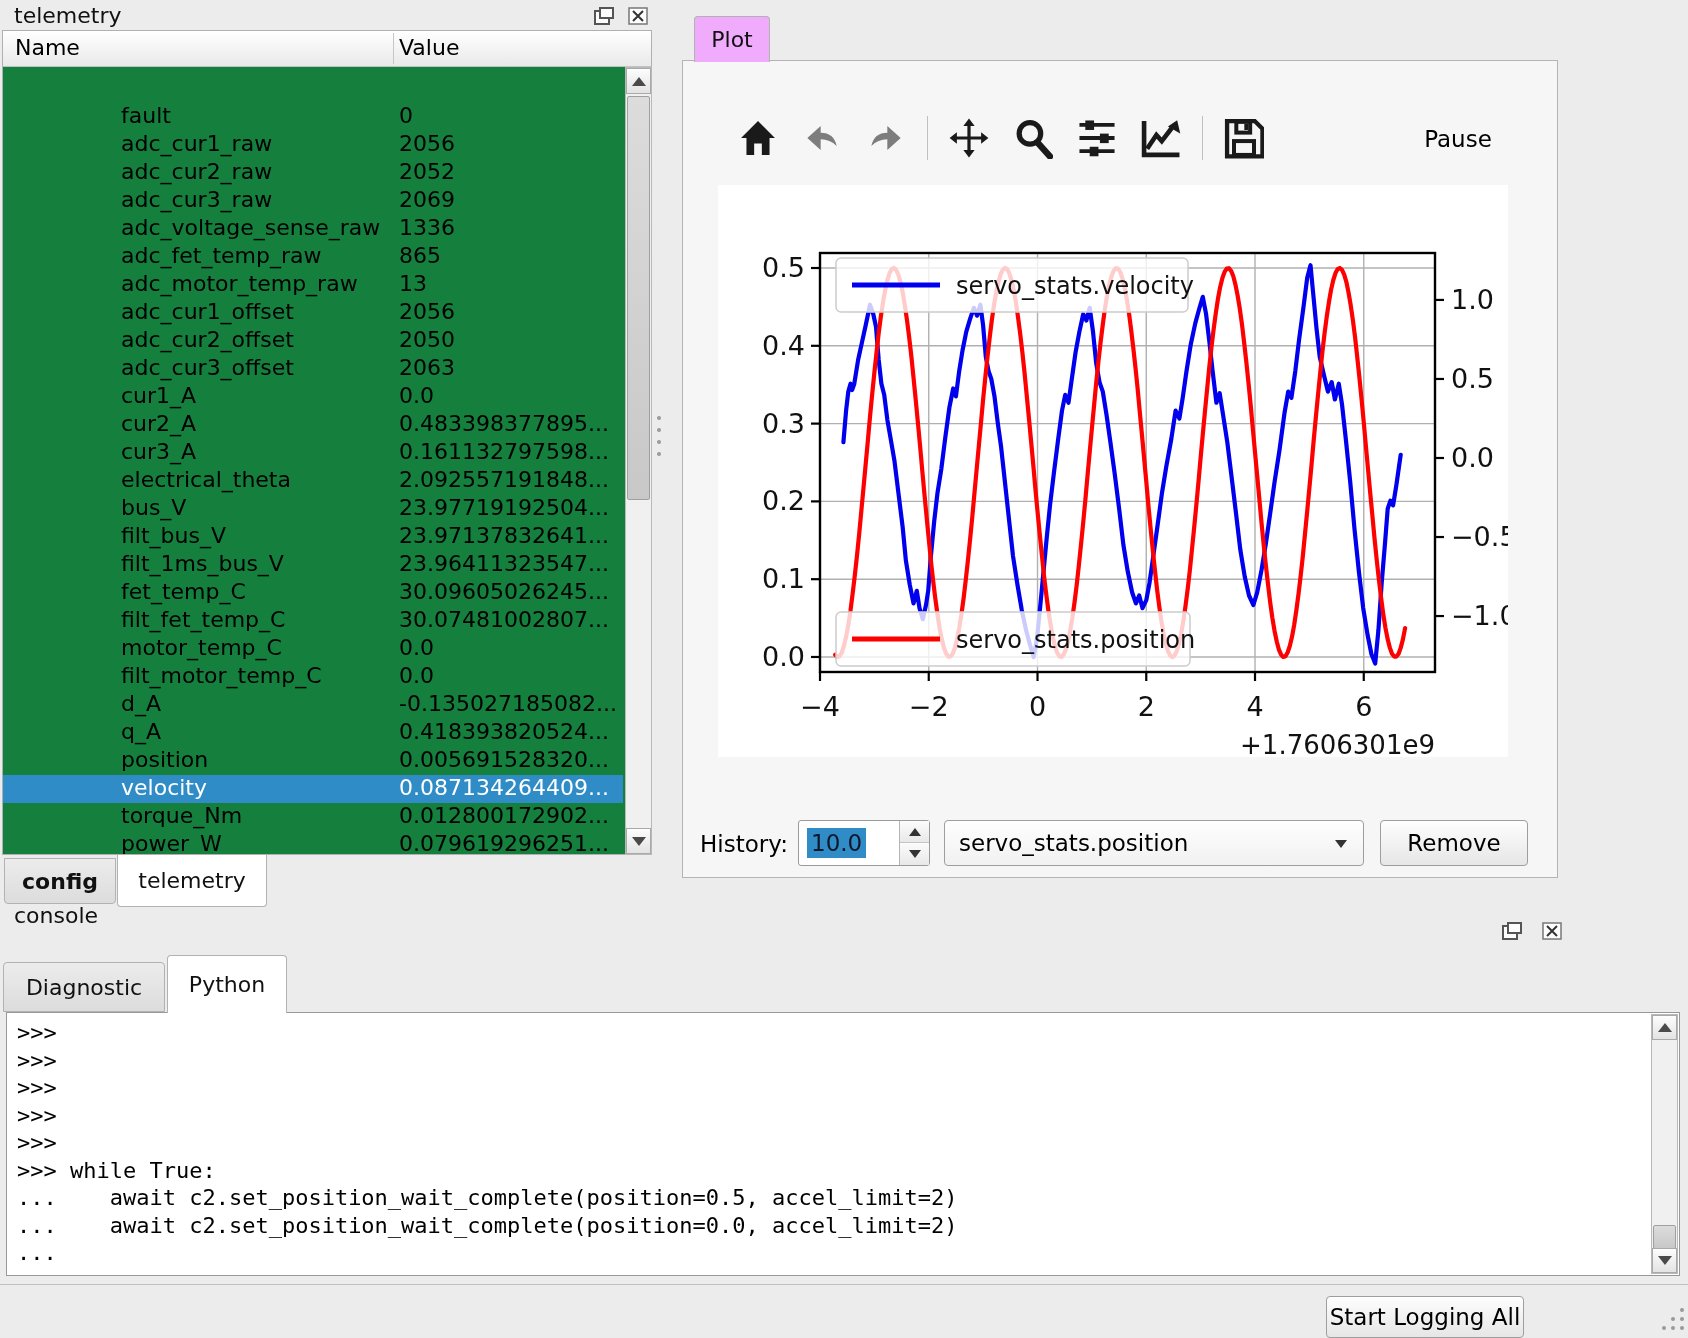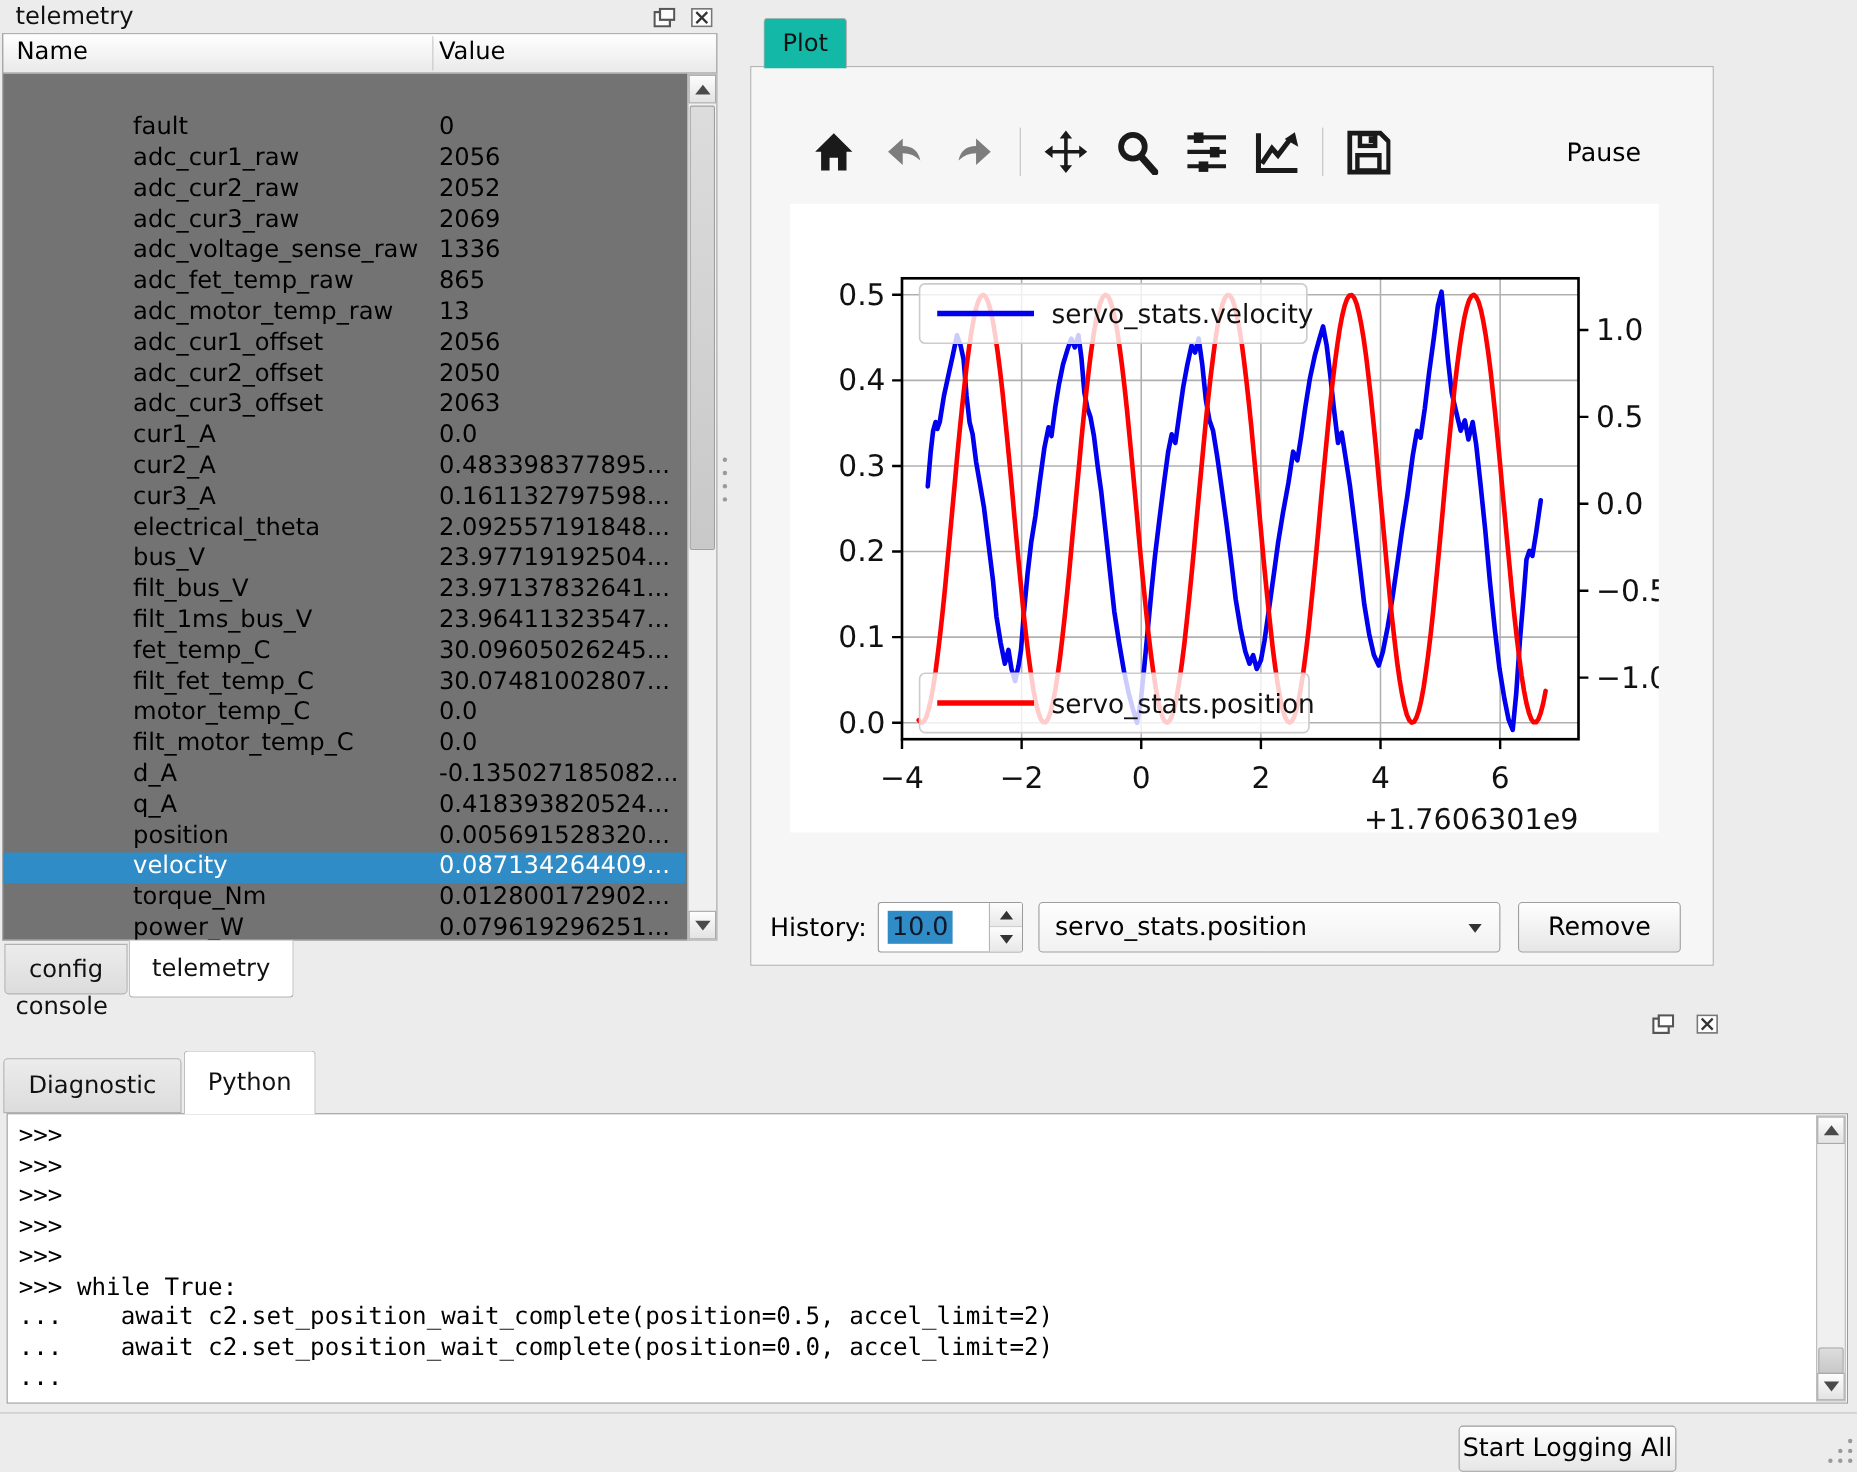--- a/index.html
+++ b/index.html
@@ -11,21 +11,21 @@
   }
   .abs { position:absolute; }
 
   
   .dock-title { font-size:22px; color:#111; }
   .win-icon { width:24px; height:22px; display:flex; align-items:center; justify-content:center; cursor:default; }
 
   
   #tree {
     left:2px; top:30px; width:650px; height:825px;
-    background:#737373; border:1px solid #b0b0b0;
+    background:#15803d; border:1px solid #b0b0b0;
   }
   #tree-header {
     position:absolute; left:0; top:0; right:0; height:36px;
     background:linear-gradient(#ffffff,#e9e9e9);
     border-bottom:1px solid #c2c2c2; font-size:22px;
   }
   #tree-header .hdiv { position:absolute; left:390px; top:2px; bottom:2px; width:1px; background:#c6c6c6; }
   #tree-body { position:absolute; left:0; top:36px; right:28px; bottom:0; overflow:hidden;margin-top:36px; }
   .trow { position:relative; height:28px; font-size:22px; white-space:nowrap; }
   .trow .tname  { position:absolute; left:118px; top:0px; }
@@ -36,24 +36,24 @@
   .sb-track { background:#f0f0f0; border:1px solid #b9b9b9; }
   .sb-btn   { background:linear-gradient(#fdfdfd,#e3e3e3); border:1px solid #a9a9a9; display:flex; align-items:center; justify-content:center; }
   .sb-thumb { background:linear-gradient(#dcdcdc,#c8c8c8); border:1px solid #9f9f9f; border-radius:2px; }
   .tri { width:0; height:0; }
   .tri.up   { border-left:7px solid transparent; border-right:7px solid transparent; border-bottom:9px solid #4a4a4a; }
   .tri.down { border-left:7px solid transparent; border-right:7px solid transparent; border-top:9px solid #4a4a4a; }
 
   
   .tab { position:absolute; font-size:22px; display:flex; align-items:center; justify-content:center;
          border:1px solid #b2b2b2; color:#111; }
-  .tab.north.active { background:#14b8a6; border-bottom:none; border-radius:4px 4px 0 0; z-index:3; }
+  .tab.north.active { background:#f0abfc; border-bottom:none; border-radius:4px 4px 0 0; z-index:3; }
   .tab.north.inactive { background:linear-gradient(#ececec,#dcdcdc); border-radius:4px 4px 0 0; }
   .tab.south.active { background:#fbfbfb; border-top:none; border-radius:0 0 4px 4px; z-index:3; }
-  .tab.south.inactive { background:linear-gradient(#ececec,#dcdcdc); border-radius:0 0 4px 4px; }
+  .tab.south.inactive { background:linear-gradient(#ececec,#dcdcdc); border-radius:0 0 4px 4px;font-weight:bold; }
   .tab.white.active { background:#ffffff; }
 
   
   #plot-frame { left:682px; top:60px; width:876px; height:818px;
                 background:#f6f6f6; border:1px solid #b4b4b4; }
   #mpl-toolbar { left:735px; top:110px; height:56px; display:flex; align-items:center; gap:18px; }
   .tool { width:46px; height:52px; display:flex; align-items:center; justify-content:center; background:transparent; border:none; }
   .tsep { width:1px; height:44px; background:#c0c0c0; }
   #pause-btn { left:1418px; top:122px; width:80px; height:34px; font-size:23px; display:flex; align-items:center; justify-content:center; }
 

